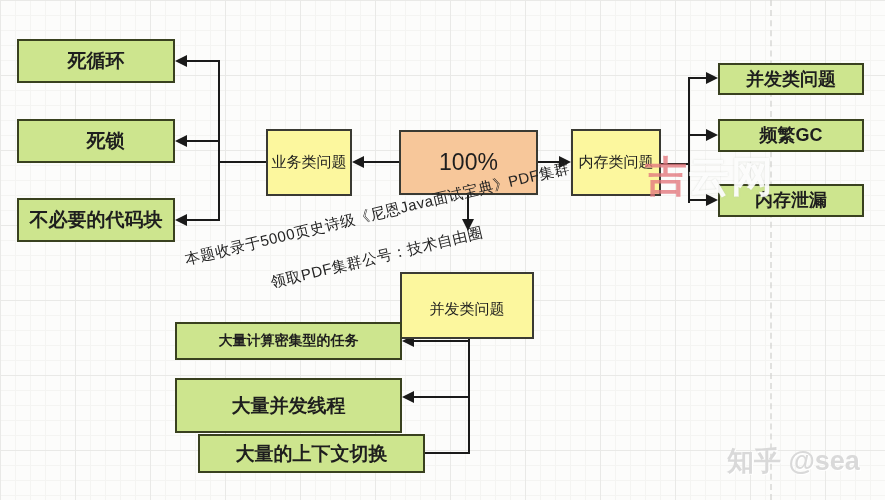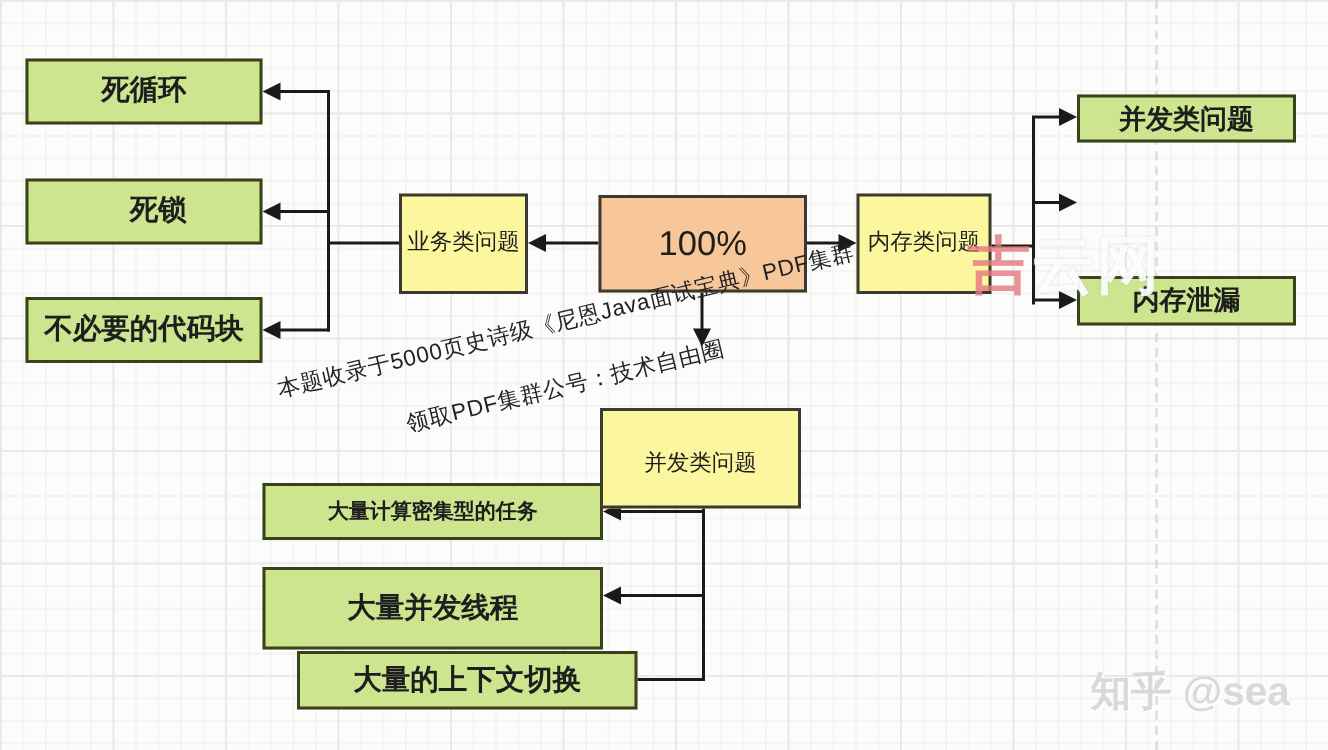--- a/index.html
+++ b/index.html
@@ -111,20 +111,21 @@
 
     <div class="node orange" style="left:399px;top:130px;width:139px;height:65px;">
       <div class="cpu-label">
         <div>100%</div>
       </div>
     </div>
 
     <div class="node yellow" style="left:571px;top:129px;width:90px;height:67px;">内存类问题</div>
 
     <div class="node green" style="left:718px;top:63px;width:146px;height:32px;font-size:18px;">并发类问题</div>
+    <div class="node green" style="left:718px;top:119px;width:146px;height:33px;font-size:18px;">频繁GC</div>
     <div class="node green" style="left:718px;top:184px;width:146px;height:33px;font-size:18px;">内存泄漏</div>
 
     <div class="node yellow" style="left:400px;top:231px;width:134px;height:67px;align-items:flex-end;padding-bottom:18px;margin-top:41px;">并发类问题</div>
 
     <div class="node green" style="left:175px;top:322px;width:227px;height:38px;font-size:14px;">大量计算密集型的任务</div>
     <div class="node green" style="left:175px;top:378px;width:227px;height:55px;font-size:19px;">大量并发线程</div>
     <div class="node green" style="left:175px;top:434px;width:227px;height:39px;font-size:19px;margin-left:23px;">大量的上下文切换</div>
   </div>
 
   <div class="note" style="left:183px;top:251px;">本题收录于5000页史诗级《尼恩Java面试宝典》PDF集群</div>

